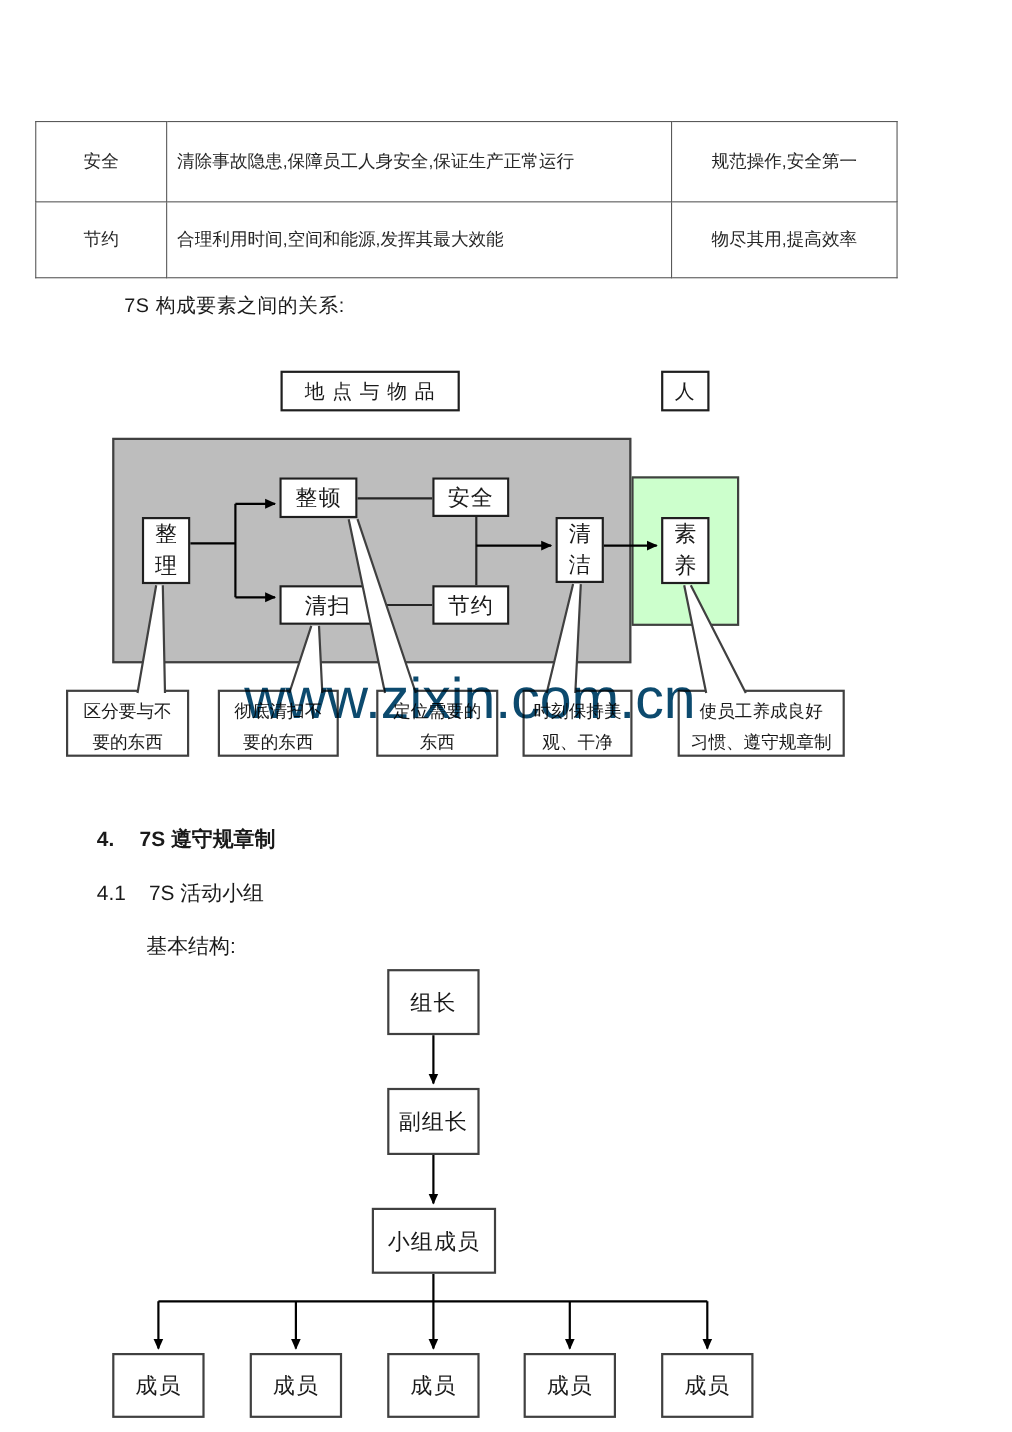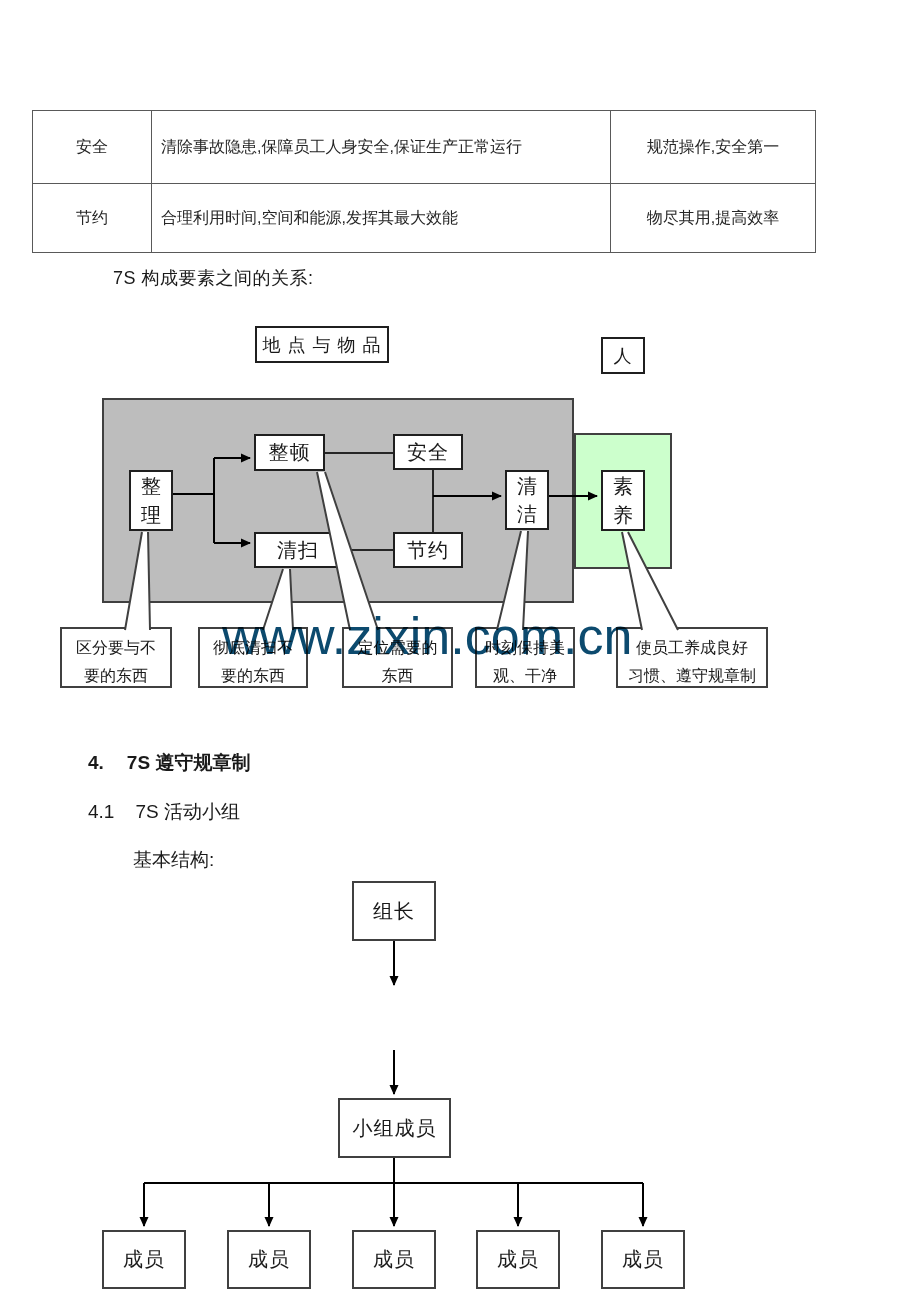--- a/index.html
+++ b/index.html
@@ -37,21 +37,21 @@
   svg.lines line.thin { stroke:#262626; stroke-width:2; }
   svg.tails polygon { fill:#ffffff; stroke:none; }
   svg.tails path { stroke:#404040; stroke-width:2; fill:none; }
 
   
   .tbox, .node, .callout, .obox { position:absolute; box-sizing:border-box; background:#fff; }
   .tbox {
     border:2px solid #1f1f1f; display:flex; align-items:center; justify-content:center;
     font-size:18px; z-index:3; letter-spacing:1px;
   }
-  .place-box  { left:255px; top:326px; width:134px; height:37px; }
+  .place-box  { left:255px; top:337px; width:163px; height:37px; }
   .person-box { left:601px; top:337px; width:44px;  height:37px; }
 
   .node {
     border:2px solid #1f1f1f; display:flex; align-items:center; justify-content:center;
     font-size:20px; z-index:3; letter-spacing:1px;
   }
   .vnode span { display:inline-block; width:1.06em; word-break:break-all; text-align:center; line-height:1.42; letter-spacing:0; }
   .n-seiri    { left:129px; top:470px; width:44px; height:61px; }
   .n-seiton   { left:254px; top:434px; width:71px; height:37px; }
   .n-seiso    { left:254px; top:532px; width:88px; height:36px; }
@@ -200,20 +200,21 @@
 
   <div class="h4">
     <span class="num">4.</span><span>7S 遵守规章制</span>
   </div>
   <div class="h41">
     <span class="num">4.1</span><span>7S 活动小组</span>
   </div>
   <div class="basic">基本结构:</div>
 
   <div class="obox o-leader">组长</div>
+  <div class="obox o-deputy">副组长</div>
   <div class="obox o-team">小组成员</div>
   <div class="obox o-m1">成员</div>
   <div class="obox o-m2">成员</div>
   <div class="obox o-m3">成员</div>
   <div class="obox o-m4">成员</div>
   <div class="obox o-m5">成员</div>
 
 </div>
 
 </body></html>

